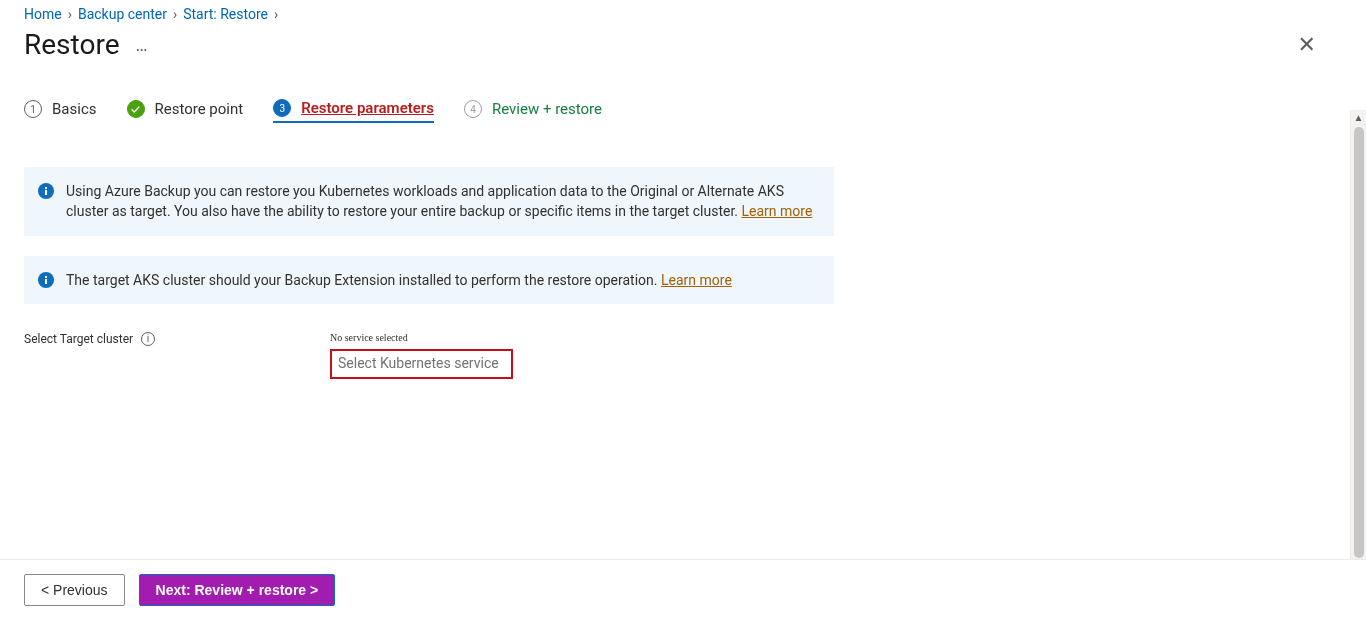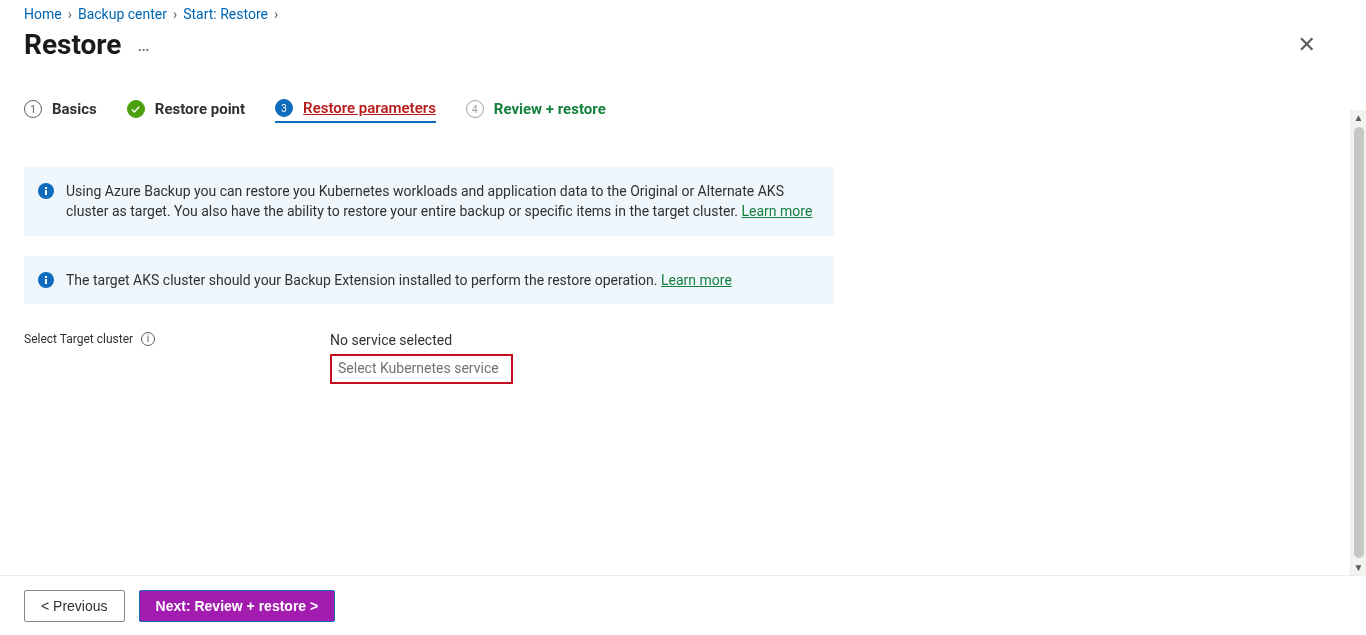--- a/index.html
+++ b/index.html
@@ -52,21 +52,21 @@
     justify-content: space-between;
     margin-bottom: 38px;
   }
   .page-title-left {
     display: flex;
     align-items: center;
     gap: 16px;
   }
   h1 {
     font-size: 28px;
-    font-weight: 700;
+    font-weight: 400;
     margin: 0;
     color: #1b1a19;
   }
   .ellipsis {
     color: #605e5c;
     font-size: 18px;
     letter-spacing: 2px;
     cursor: pointer;
   }
   .close-x {
@@ -113,21 +113,20 @@
   }
   .step.complete .circle svg { width: 11px; height: 11px; }
   .step.active .circle {
     background: #0f6cbd;
     border: 1px solid #0f6cbd;
     color: #fff;
   }
   .step .label {
     font-size: 15px;
     color: #323130;
-    font-weight: bold;
   }
   .step.active .label {
     font-weight: 600;
     color: #b91c1c;
     text-decoration: underline;
   }
   .step.disabled .label {
     color: #15803d;
   }
   .step.disabled .circle {
@@ -147,21 +146,21 @@
     line-height: 1.45;
     color: #323130;
   }
   .info-box .info-ic {
     flex: 0 0 auto;
     width: 16px;
     height: 16px;
     margin-top: 2px;
   }
   .info-box a.learn {
-    color: #15803d;
+    color: #a16207;
     text-decoration: underline;
     cursor: pointer;
     text-align: right;
   }
   
   .field-row {
     display: flex;
     align-items: flex-start;
     gap: 10px;
     margin-top: 28px;
@@ -188,21 +187,22 @@
     color: #605e5c;
     cursor: pointer;
   }
   .field-value-area {
     display: flex;
     flex-direction: column;
     gap: 6px;
   }
   .no-service {
     color: #323130;
-    font-size: 14px;
+    font-size: 10px;
+    font-family: Liberation Serif, serif;
   }
   .select-link-box {
     border: 2px solid #c50f1f;
     padding: 4px 12px 6px 6px;
     display: inline-block;
   }
   .select-link {
     color: #737373;
     font-size: 14px;
     cursor: pointer;
@@ -230,21 +230,21 @@
   .fake-scrollbar .thumb {
     width: 10px;
     flex: 1;
     background: #c8c6c4;
     border-radius: 6px;
     margin: 2px 0;
   }
   
   .footer {
     position: absolute;
-    left: 0; right: 0; bottom: 0;
+    left: 0; right: 0; bottom: 16px;
     height: 60px;
     border-top: 1px solid #edebe9;
     display: flex;
     align-items: center;
     justify-content: space-between;
     padding: 0 24px;
     background: #fff;
   }
   .footer-left {
     display: flex;

